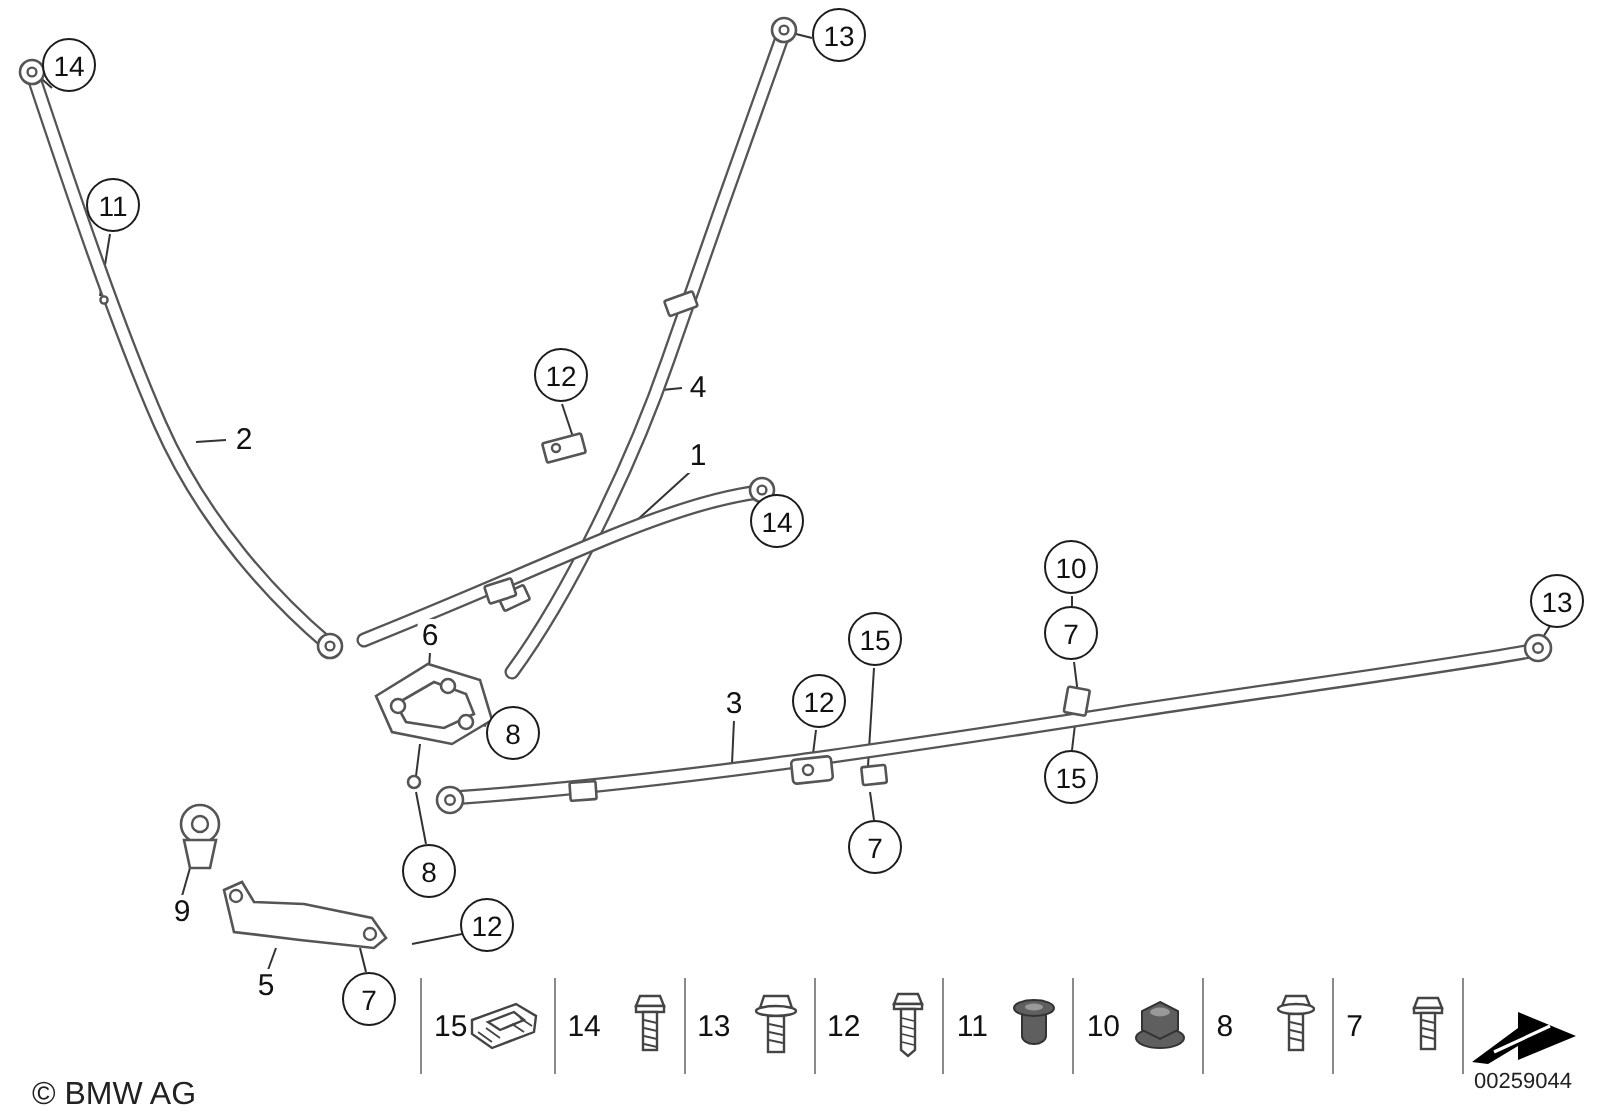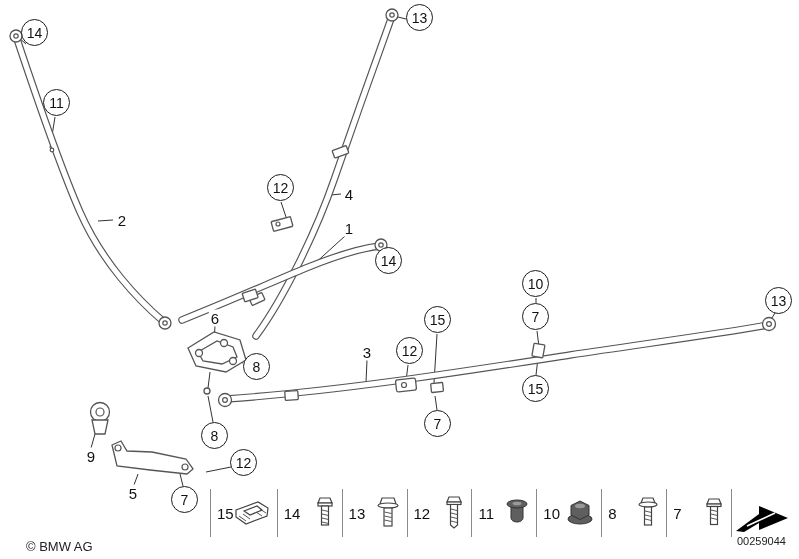--- a/index.html
+++ b/index.html
@@ -25,21 +25,21 @@
   .legend { position:absolute; left:210px; top:489px; width:522px; height:48px; display:flex; z-index:2; }
   .legend-cell { flex:1 1 0; border-left:1px solid #8a8a8a; display:flex; align-items:center;
                  justify-content:space-between; padding:2px 7px 2px 6px; }
   .legend-cell:last-child { border-right:1px solid #8a8a8a; }
   .legend-ref { font-size:15px; color:#111; }
   .i-f { fill:#fff; stroke:#444; stroke-width:1.2; }
   .i-d { fill:#5f5f5f; stroke:#333; stroke-width:1; }
   .i-l { stroke:#444; stroke-width:0.9; }
 
   
-  .copyright  { position:absolute; left:26px; top:539px; font-size:13px; color:#222; }
+  .copyright  { position:absolute; left:16px; top:539px; font-size:16px; color:#222; }
   .doc-number { position:absolute; left:737px; top:535px; font-size:11px; color:#222; }
   .arrow-box  { position:absolute; left:735px; top:502px; width:56px; height:30px; }
 </style>
 </head>
 <body>
 
 <div class="stage">
 
   <svg class="artwork" width="799" height="559" viewBox="0 0 799 559">
 

